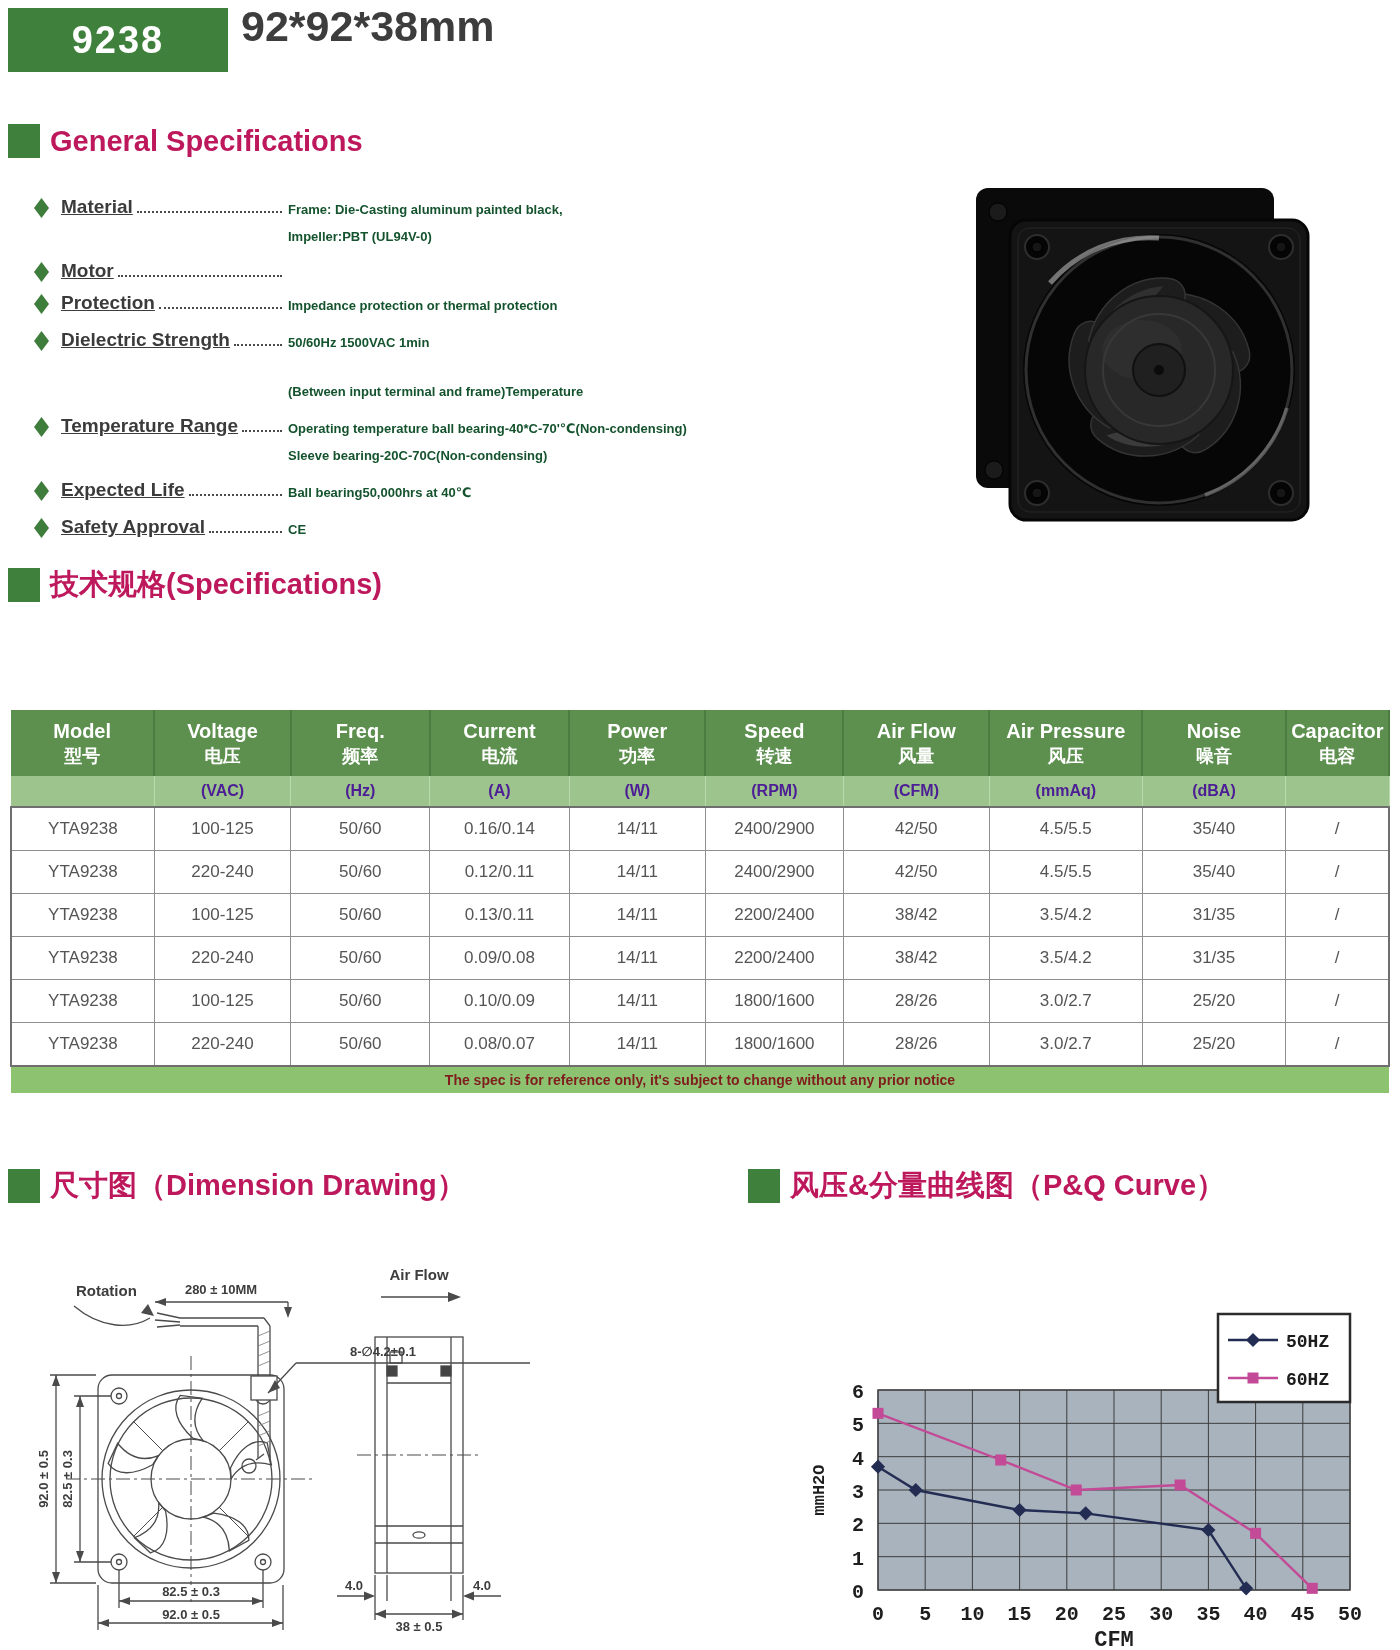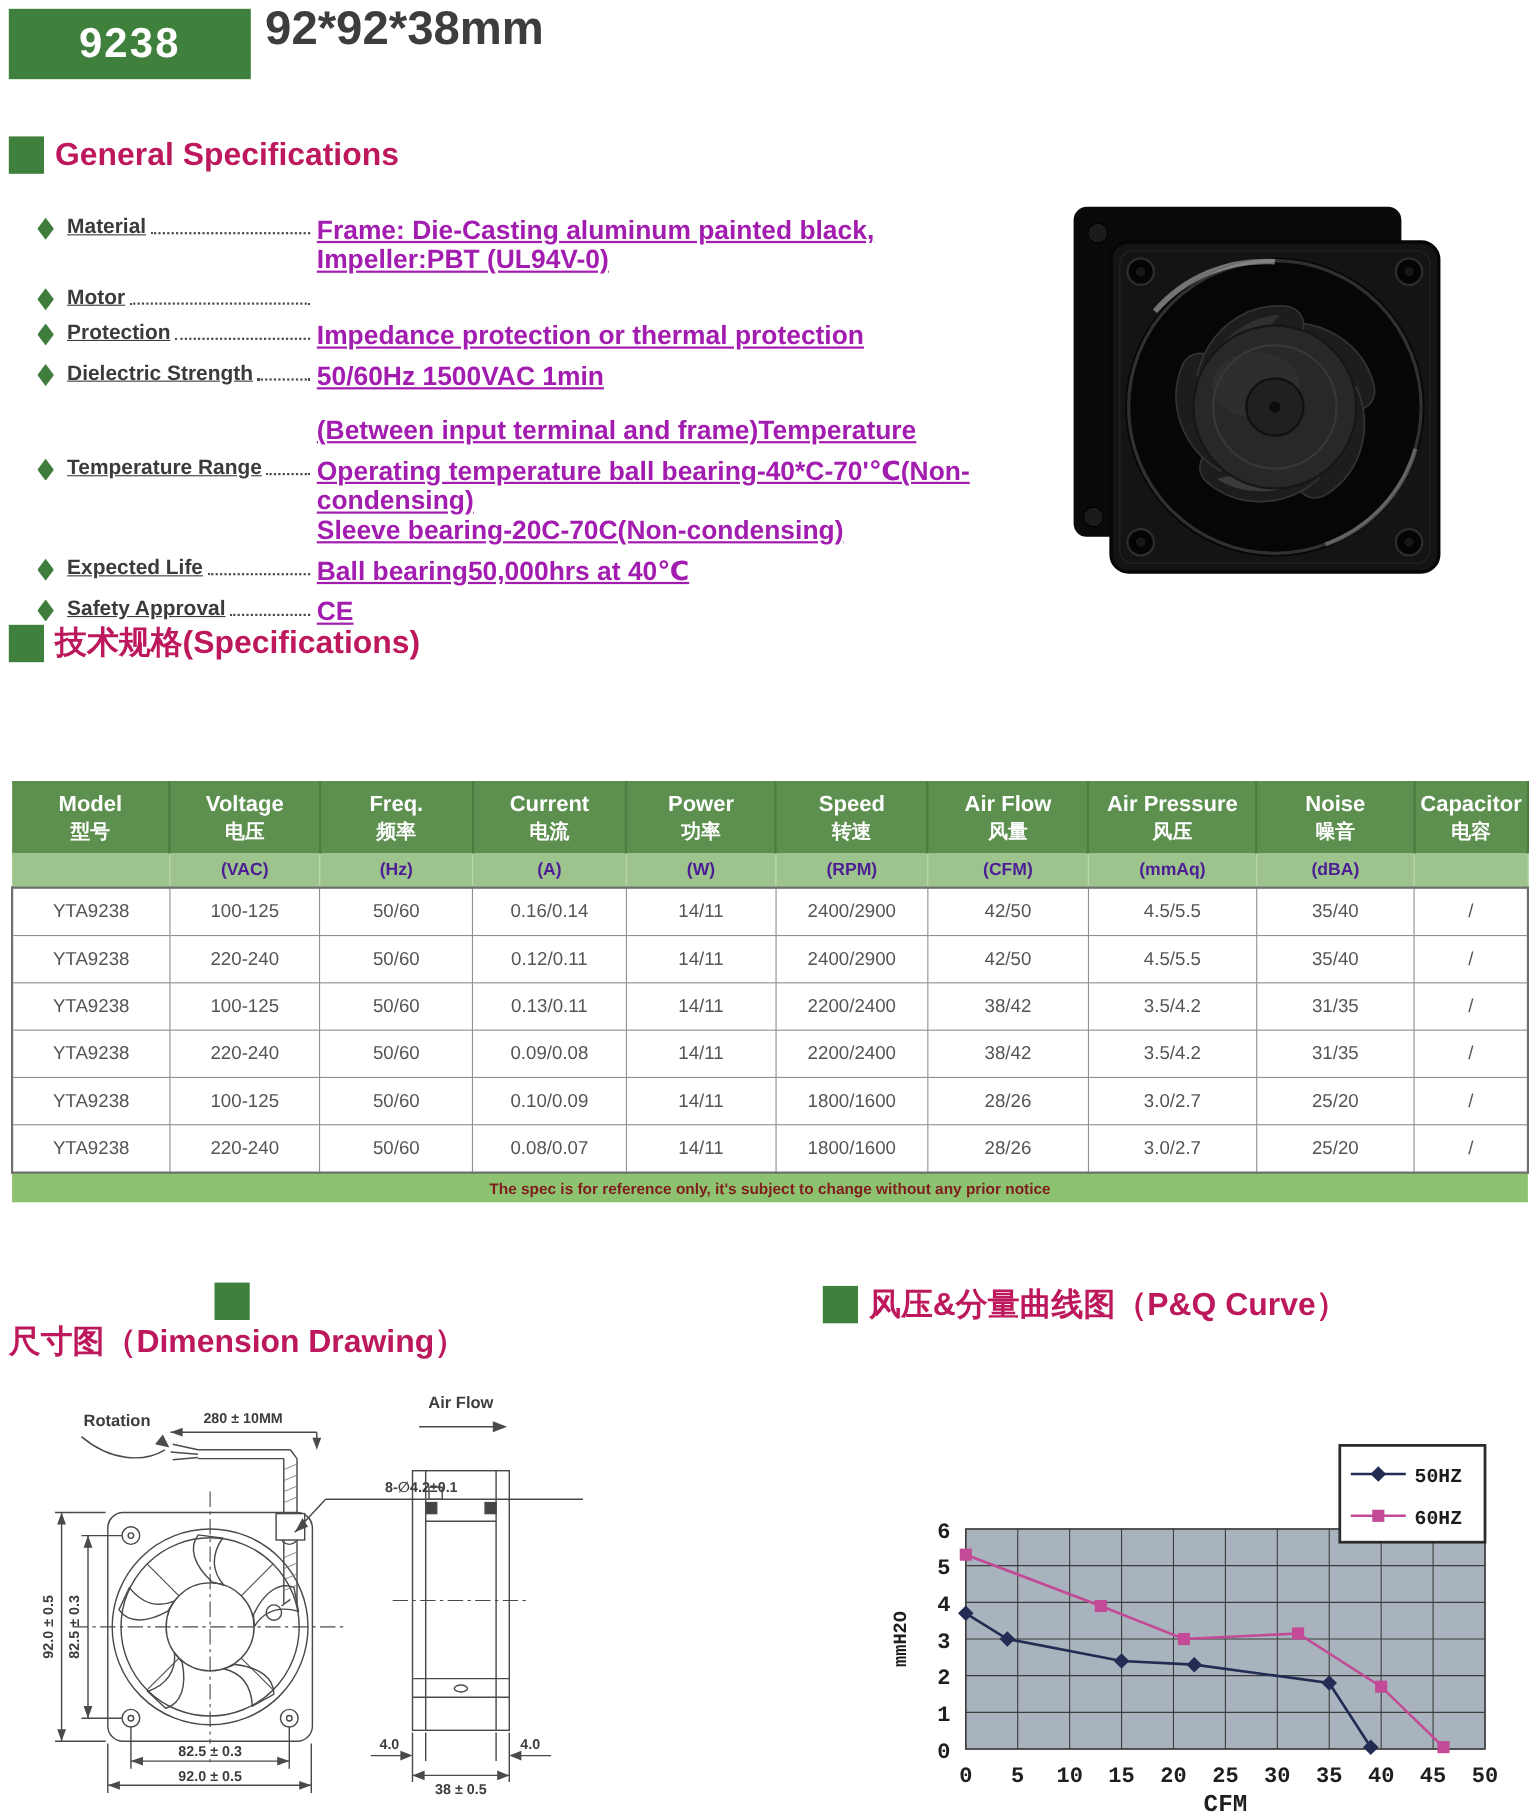--- a/index.html
+++ b/index.html
@@ -20,21 +20,21 @@
 
   
   #spec-list{position:absolute;left:30px;top:196px;width:930px;}
   .spec-item{display:flex;align-items:flex-start;margin-bottom:10px;}
   .spec-left{display:flex;align-items:center;width:258px;flex:none;text-decoration:underline;}
   .diamond{width:15px;height:20px;background:#3f7d3c;margin:2px 12px 0 4px;flex:none;
            clip-path:polygon(50% 0,100% 50%,50% 100%,0 50%);}
   .spec-label{font-size:19px;font-weight:bold;color:#3b3b3b;white-space:nowrap;}
   .leader{flex:1;height:14px;border-bottom:2px dotted #4a4a4a;margin:0 6px 4px 4px;min-width:8px;}
   .spec-values{flex:1;}
-  .spec-line{font-size:24px;font-weight:bold;color:#a21caf;line-height:27px;text-decoration:underline;}
+  .spec-line{font-size:13px;font-weight:bold;color:#14532d;line-height:27px;}
   .gap-top{margin-top:22px;}
 
   
   #spec-table{position:absolute;left:10px;top:710px;width:1380px;border-collapse:collapse;table-layout:fixed;}
   #spec-table th{background:#5d904f;color:#ffffff;height:66px;border-right:2px solid #4c7d40;
                  font-weight:bold;vertical-align:middle;padding:0;}
   #spec-table th .en{font-size:20px;line-height:26px;}
   #spec-table th .zh{font-size:18px;line-height:24px;}
   #spec-table td{text-align:center;vertical-align:middle;}
   #spec-table tr.units td{background:#9cc48c;color:#4c1d95;font-size:16px;height:28px;
@@ -332,21 +332,21 @@
           <td>/</td>
         </tr>
       </tbody>
     <tfoot>
       <tr>
           <td colspan="10">The spec is for reference only, it's subject to change without any prior notice</td>
         </tr>
     </tfoot>
   </table>
 
-  <div class="sec-header" style="left:8px;top:1166px;flex-direction:column;">
+  <div class="sec-header" style="left:8px;top:1166px;">
     <span class="green-square"></span>
     <h2>尺寸图（Dimension Drawing）</h2>
   </div>
   <div class="sec-header" style="left:748px;top:1166px;">
     <span class="green-square"></span>
     <h2>风压&amp;分量曲线图（P&amp;Q Curve）</h2>
   </div>
 
   <svg id="dim-drawing" width="710" height="420" viewBox="0 0 710 420">
     <g fill="none" stroke="#4a4a4a" stroke-width="1.3">

